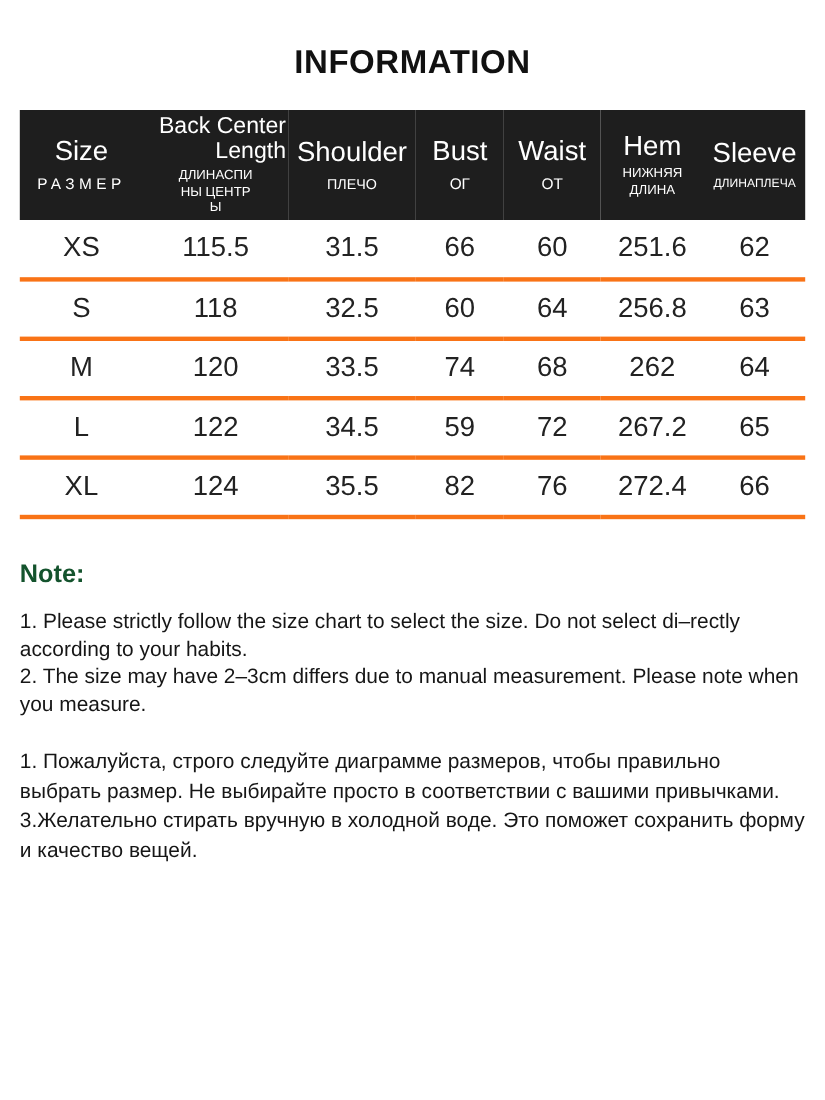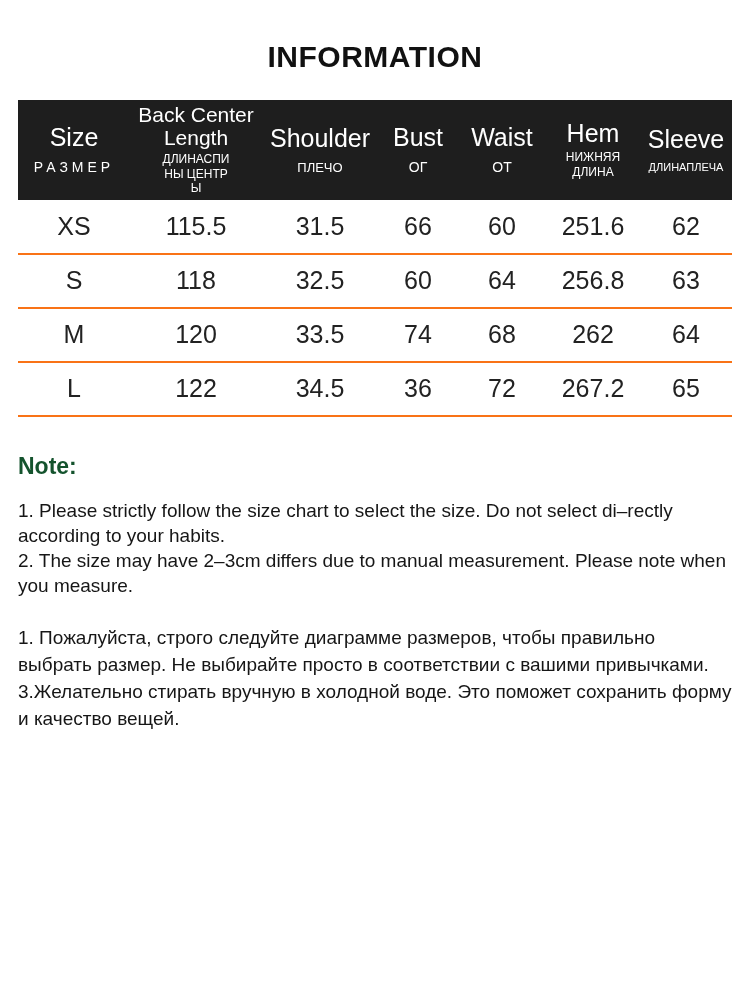--- a/index.html
+++ b/index.html
@@ -30,36 +30,36 @@
   }
   .size-table thead th {
     height: 88px;
     background: #1e1e1e;
     color: #ffffff;
     vertical-align: middle;
     font-weight: 400;
     padding: 4px 2px;
   }
   .h-en { font-size: 25px; line-height: 1.08; font-weight: 400; }
-  .th-bcl .h-en { font-size: 21px; }
+  .th-bcl .h-en { font-size: 21px; text-align: right; }
   .h-ru { font-size: 12px; margin-top: 5px; font-weight: 400; }
   .th-size .h-ru { font-size: 14px; letter-spacing: 4px; margin-top: 8px; }
   .th-bcl .h-ru { max-width: 72px; margin-left: auto; margin-right: auto; word-break: break-all; line-height: 1.2; margin-top: 3px; }
   .th-shoulder .h-ru { font-size: 13px; margin-top: 8px; }
   .th-bust .h-ru, .th-waist .h-ru { font-size: 14px; margin-top: 8px; }
   .th-hem .h-ru { max-width: 64px; margin-left: auto; margin-right: auto; line-height: 1.25; margin-top: 3px; }
   .th-sleeve .h-ru { font-size: 11px; margin-top: 8px; }
 
   .size-table tbody td {
     height: 54px;
     text-align: center;
     vertical-align: middle;
     font-size: 25px;
     color: #222222;
-    border-bottom: 2px solid #f97316;
+    border-bottom: 4px solid #f97316;
     background: #ffffff;
   }
 
   .notes { margin-top: 36px; }
   .note-heading { font-size: 23px; font-weight: 700; color: #14532d; margin-bottom: 18px; }
   .notes p { font-size: 19px; line-height: 25px; color: #161616; }
   .notes-ru { margin-top: 26px; }
   .notes-ru .note-heading { font-size: 21px; letter-spacing: 7px; margin-bottom: 22px; }
   .notes-ru p { line-height: 27px; }
 </style>
@@ -137,24 +137,33 @@
         <td>33.5</td>
         <td>74</td>
         <td>68</td>
         <td>262</td>
         <td>64</td>
       </tr>
       <tr>
         <td>L</td>
         <td>122</td>
         <td>34.5</td>
-        <td>36</td>
+        <td>59</td>
         <td>72</td>
         <td>267.2</td>
         <td>65</td>
+      </tr>
+      <tr>
+        <td>XL</td>
+        <td>124</td>
+        <td>35.5</td>
+        <td>82</td>
+        <td>76</td>
+        <td>272.4</td>
+        <td>66</td>
       </tr>
     </tbody>
   </table>
 
   <section class="notes notes-en">
     <h2 class="note-heading">Note:</h2>
     <p>1. Please strictly follow the size chart  to select the size. Do not select di–rectly according to your habits.</p>
     <p>2. The size may have 2–3cm differs due to manual measurement. Please note when you measure.</p>
   </section>
 

